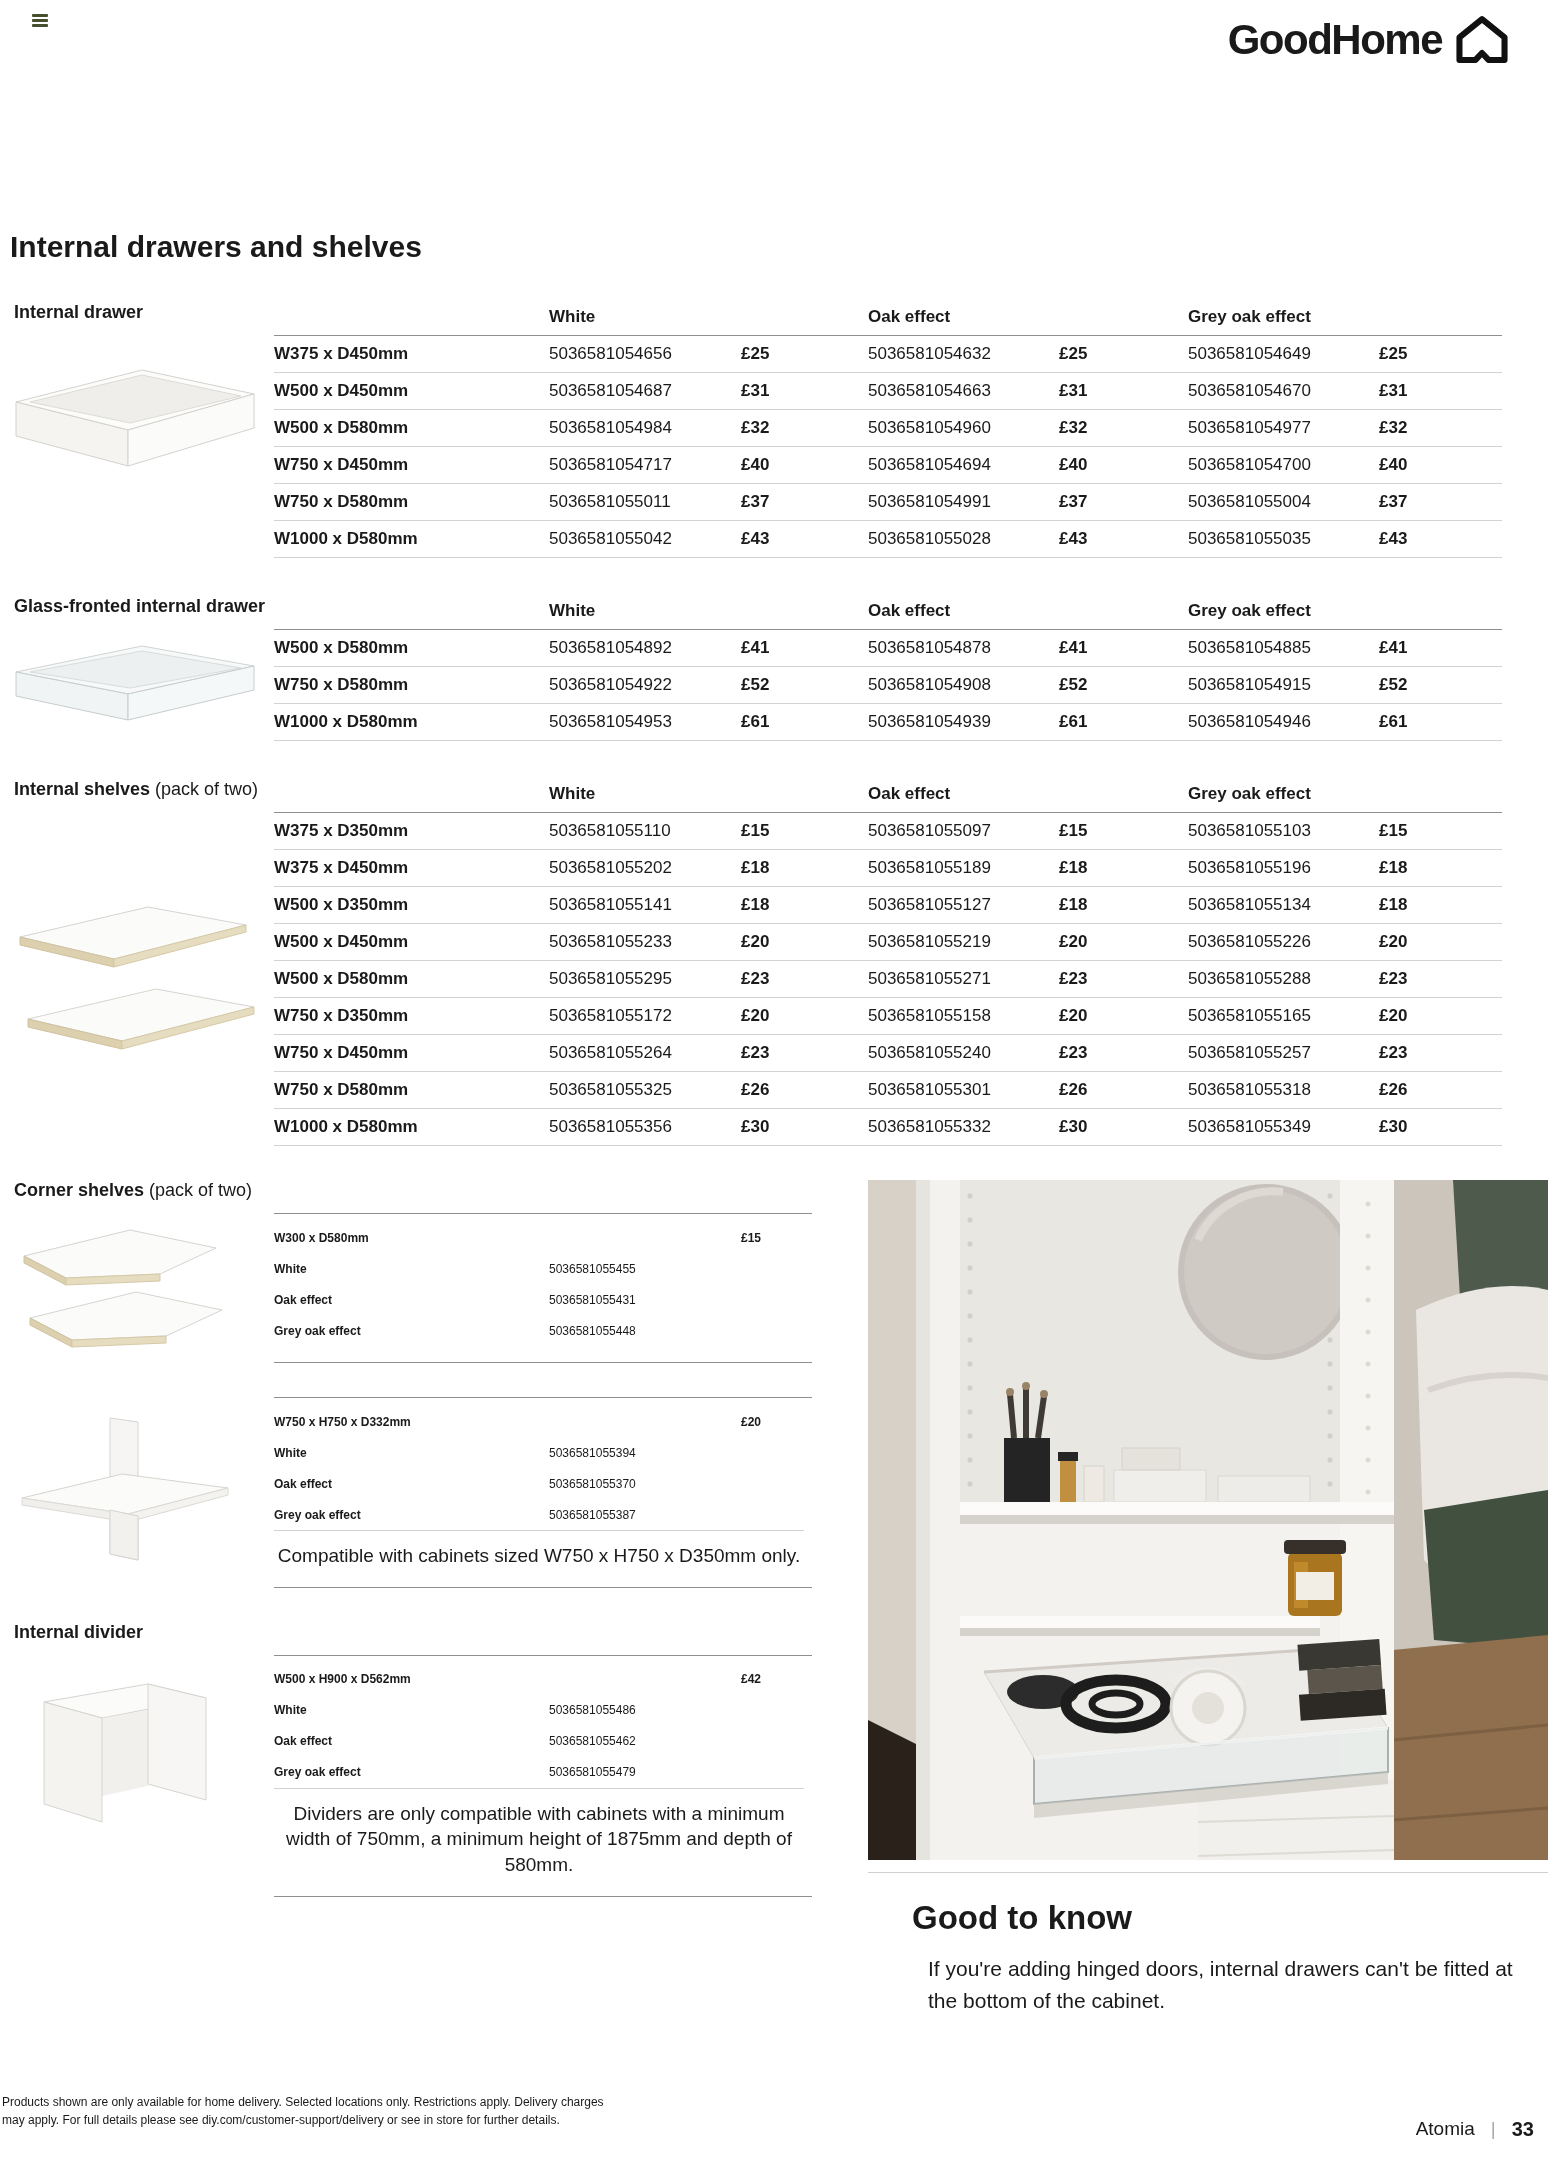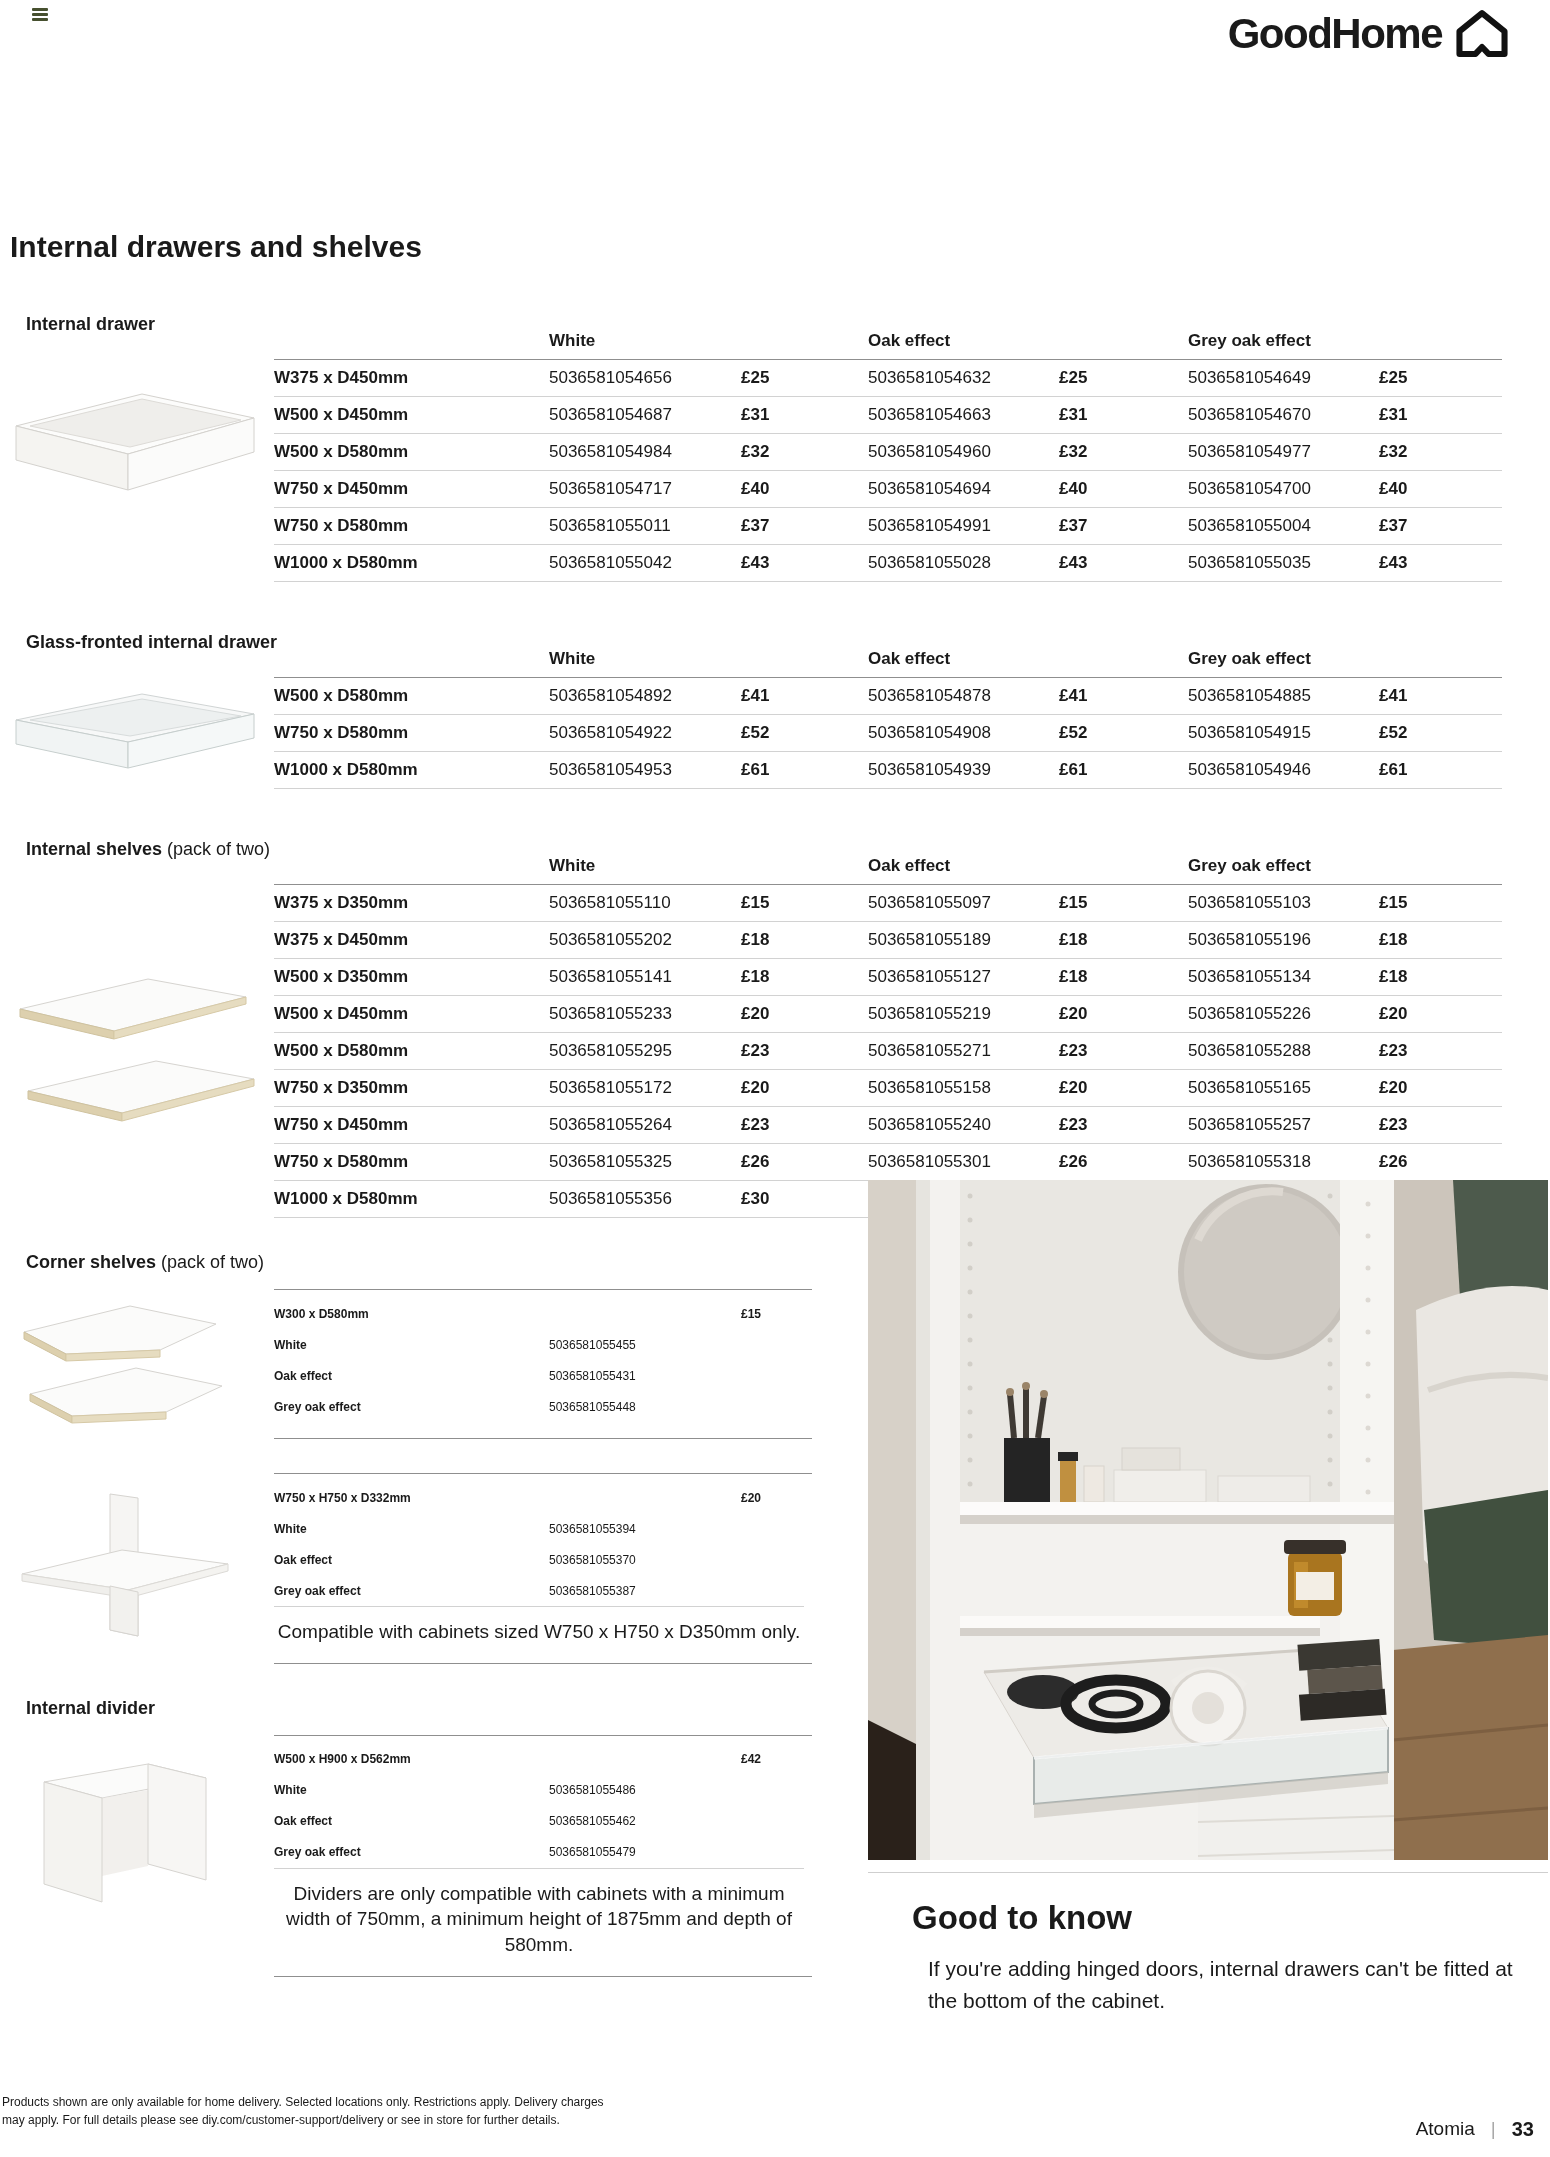--- a/index.html
+++ b/index.html
@@ -1,29 +1,29 @@
 <!DOCTYPE html>
 <html><head>
 <meta charset="utf-8">
 <style>
   html,body{margin:0;padding:0;background:#fff;}
   .page{position:relative;width:1550px;height:2157px;background:#fff;overflow:hidden;
         font-family:"Liberation Sans",sans-serif;color:#1a1a1a;box-sizing:border-box;padding:0 0 0 10px;}
   
-  .topbar{display:flex;justify-content:space-between;align-items:flex-start;padding:8px 40px 0 22px;height:80px;box-sizing:border-box;}
+  .topbar{display:flex;justify-content:space-between;align-items:flex-start;padding:14px 40px 0 22px;height:80px;box-sizing:border-box;}
   .menu-icon{width:16px;height:13px;display:flex;flex-direction:column;justify-content:space-between;cursor:pointer;}
   .menu-icon span{display:block;height:3px;background:#46502f;border-radius:1px;}
   .logo{display:flex;align-items:center;gap:12px;}
   .logo-text{font-size:42px;font-weight:bold;letter-spacing:-1.5px;line-height:1;}
   
   .page-title{font-size:30px;font-weight:bold;margin:150px 0 0 0;}
   
   .sec{margin-top:34px;}
   .sec-head{display:grid;grid-template-columns:539px 319px 320px 1fr;align-items:end;padding-bottom:8px;}
-  .sec-title{font-size:18px;font-weight:bold;margin:16px;}
+  .sec-title{font-size:18px;font-weight:bold;margin:4px;}
   .sec-title .suffix{font-weight:normal;text-align:center;}
   .col-h{font-size:17px;font-weight:bold;}
   .sec-body{margin-left:264px;width:1228px;border-top:1px solid #8f8f8f;position:relative;}
   .trow{display:grid;grid-template-columns:275px 192px 127px 191px 129px 191px 123px;height:36px;align-items:center;
         border-bottom:1px solid #d2d2d2;font-size:17px;}
   .trow .size,.trow .price{font-weight:bold;}
   .thumb{position:absolute;left:-264px;}
   
   .ssec{margin-top:34px;}
   .small-table{margin-left:264px;width:538px;border-top:1px solid #8f8f8f;border-bottom:1px solid #8f8f8f;

